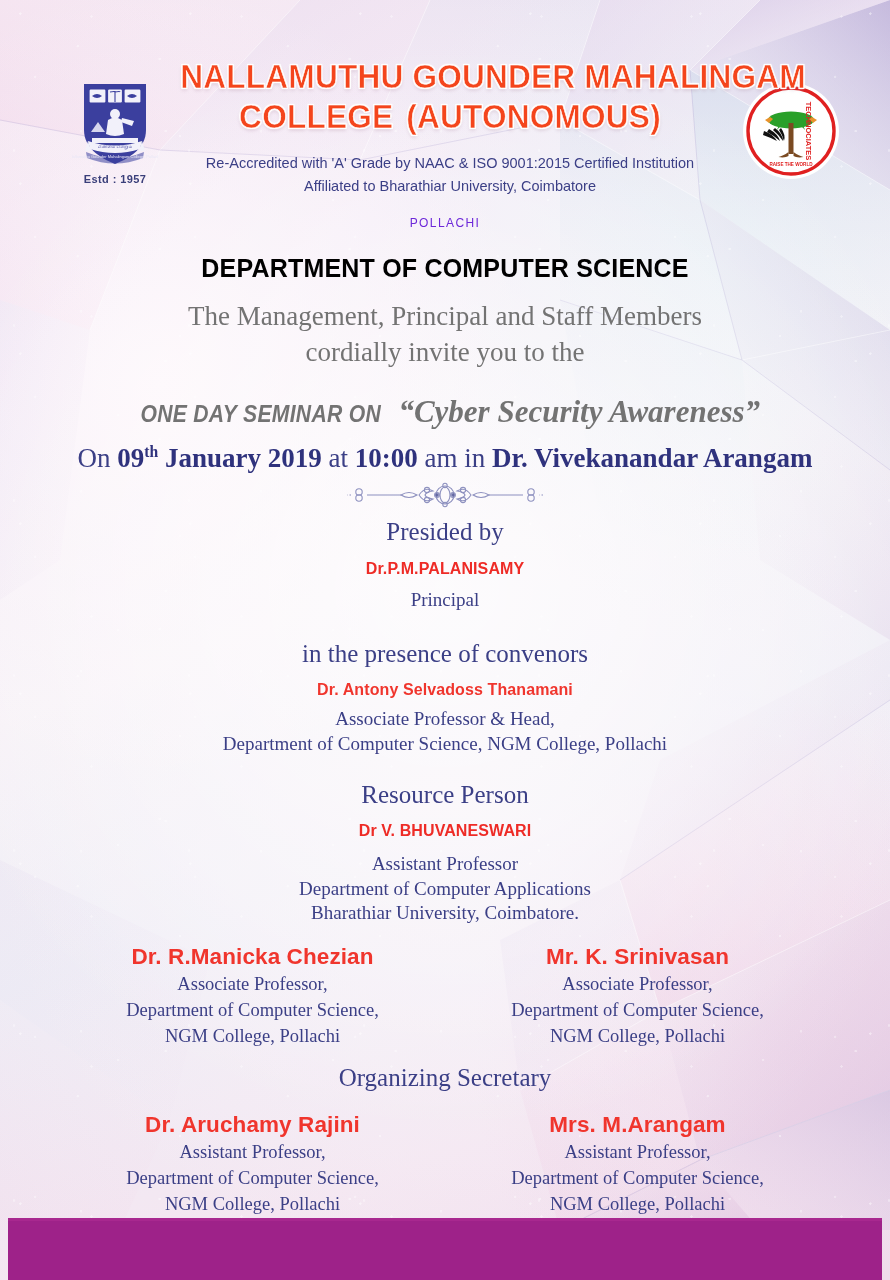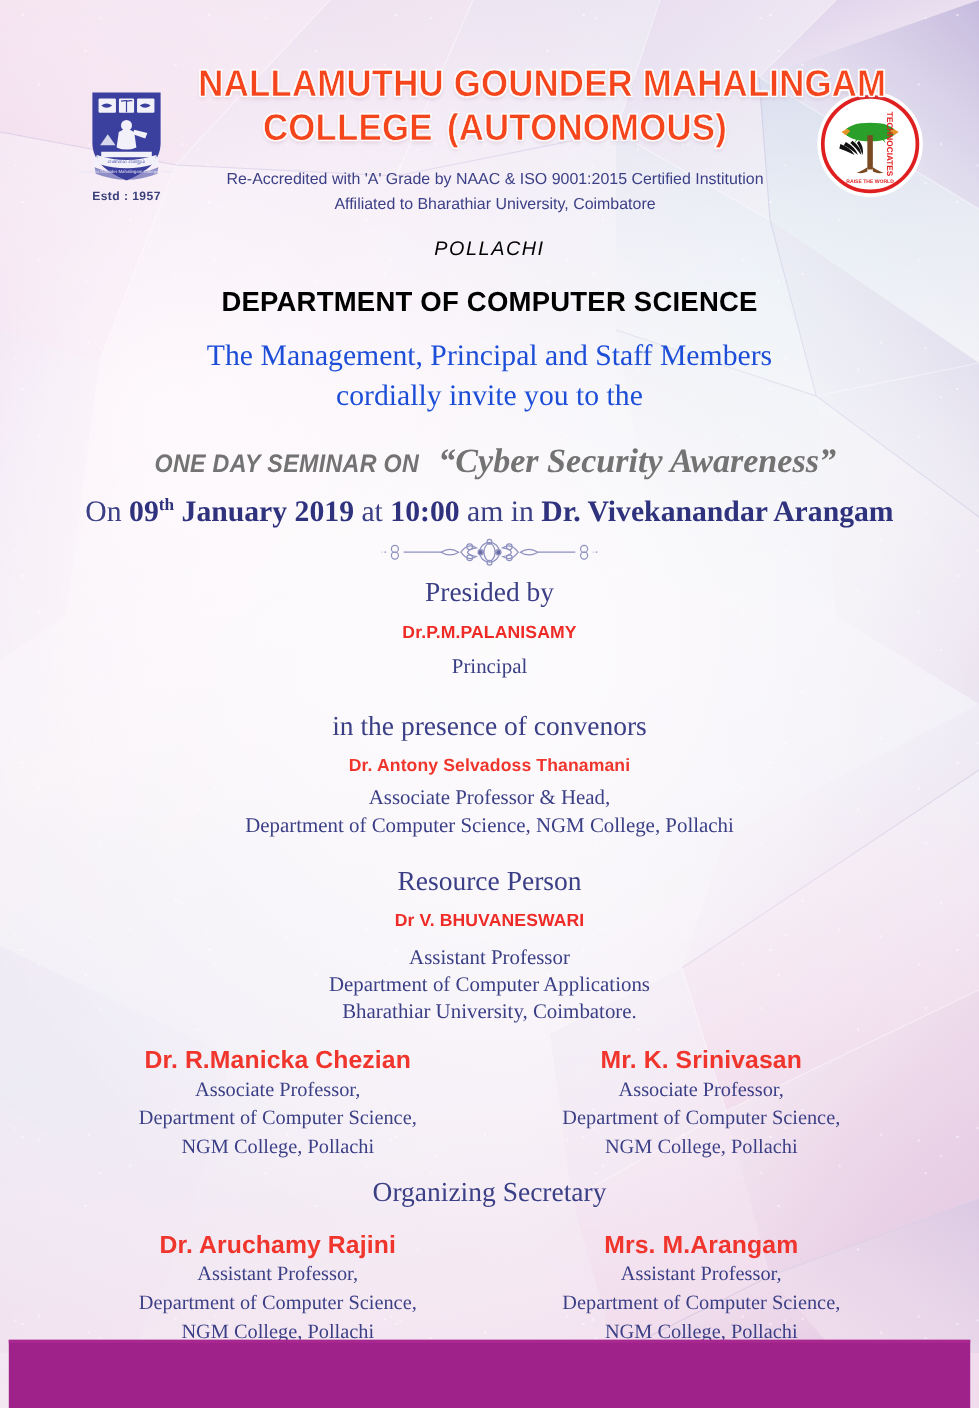--- a/index.html
+++ b/index.html
@@ -91,39 +91,38 @@
   .college-name .auton{ margin-left:14px; }
   .accred{
     font-family:"Liberation Sans", sans-serif;
     font-size:14.5px; color:#3b3f86; margin-top:16px; line-height:1.55;
   }
   .accred span{ display:block; }
 
   .pollachi{
     text-align:center;
     font-family:"Liberation Sans", sans-serif;
-    font-size:18px; letter-spacing:1.4px;
-    color:#000000;
+    font-size:12px; letter-spacing:1.4px;
+    color:#6d28d9;
     margin-top:-4px;
-    font-style:italic;
   }
 
   .dept{
     text-align:center;
     font-family:"Liberation Sans", sans-serif;
     font-weight:700;
     font-size:25px;
     letter-spacing:.2px;
     color:#000000;
     margin-top:24px;
   }
 
   .invite{
     text-align:center;
-    color:#1d4ed8;
+    color:#737373;
     font-size:27px;
     line-height:1.32;
     margin-top:16px;
   }
   .invite span{ display:block; }
 
   .seminar{
     text-align:center;
     margin-top:24px;
     color:#737373;

